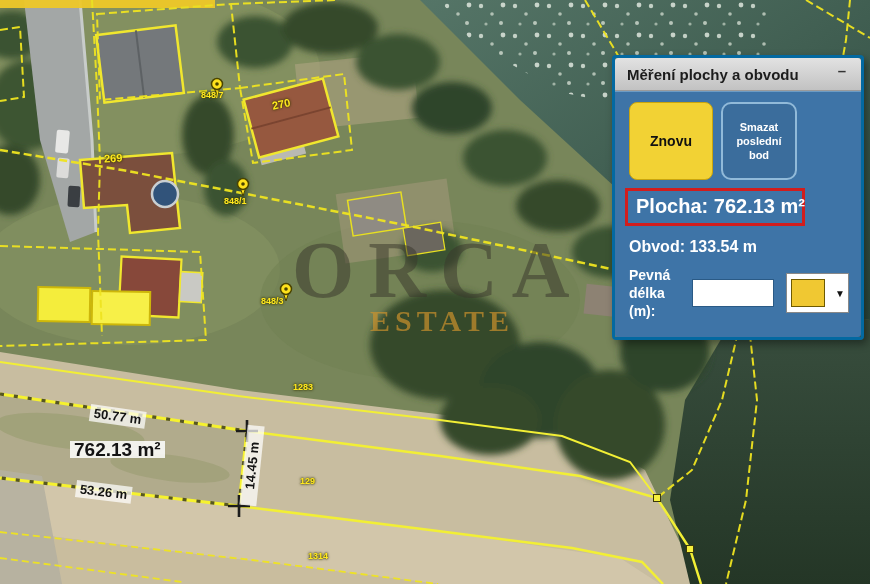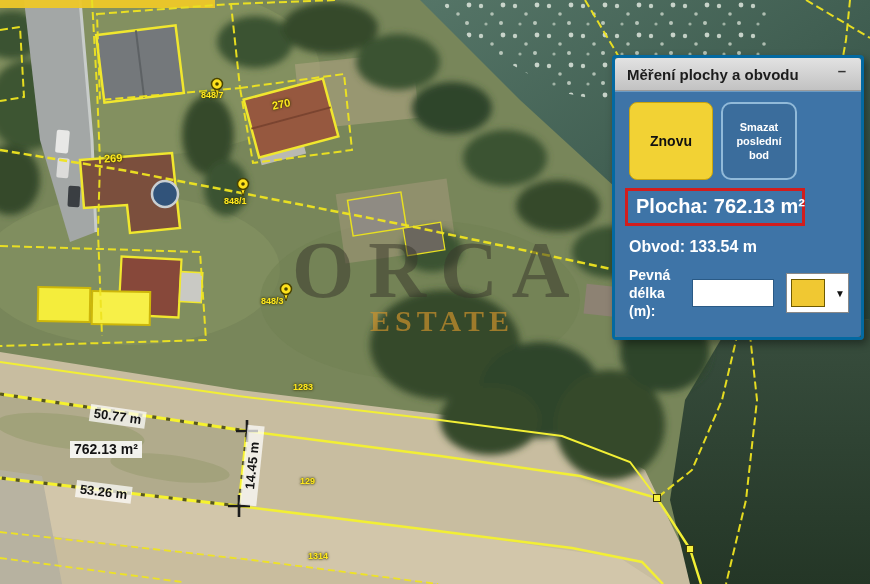--- a/index.html
+++ b/index.html
@@ -5,21 +5,21 @@
   html,body{margin:0;padding:0;background:#222;}
   .screen{position:relative;width:870px;height:584px;overflow:hidden;
           font-family:"Liberation Sans",sans-serif;}
   .map{position:absolute;inset:0;cursor:crosshair;}
   .map svg{position:absolute;top:0;left:0;}
 
   
   .map-label{position:absolute;background:rgba(255,255,255,.72);color:#131313;
              font-weight:700;font-size:13px;padding:0 4px;white-space:nowrap;line-height:17px;}
   .lbl-top{left:90px;top:404px;transform:rotate(8deg);transform-origin:left center;}
-  .lbl-area{left:70px;top:441px;font-size:14px;background:rgba(255,255,255,.85);}
+  .lbl-area{left:70px;top:441px;font-size:19px;background:rgba(255,255,255,.85);}
   .lbl-bottom{left:76px;top:480px;transform:rotate(7deg);transform-origin:left center;}
   .lbl-side{left:212px;top:457px;width:72px;text-align:center;transform:rotate(-84deg);}
   .parcel-num{position:absolute;color:#ffe81f;font-weight:700;font-size:11px;white-space:nowrap;
               text-shadow:0 0 2px #3c3c00,0 0 3px #3c3c00;}
   .tiny{font-size:9px;}
   .wm{position:absolute;left:292px;top:232px;pointer-events:none;
       font-family:"Liberation Serif",serif;font-weight:700;}
   .wm-1{font-size:80px;letter-spacing:14px;line-height:76px;color:rgba(58,56,44,.52);}
   .wm-2{font-size:30px;letter-spacing:5px;color:rgba(208,148,44,.68);padding-left:78px;margin-top:-4px;}
 

